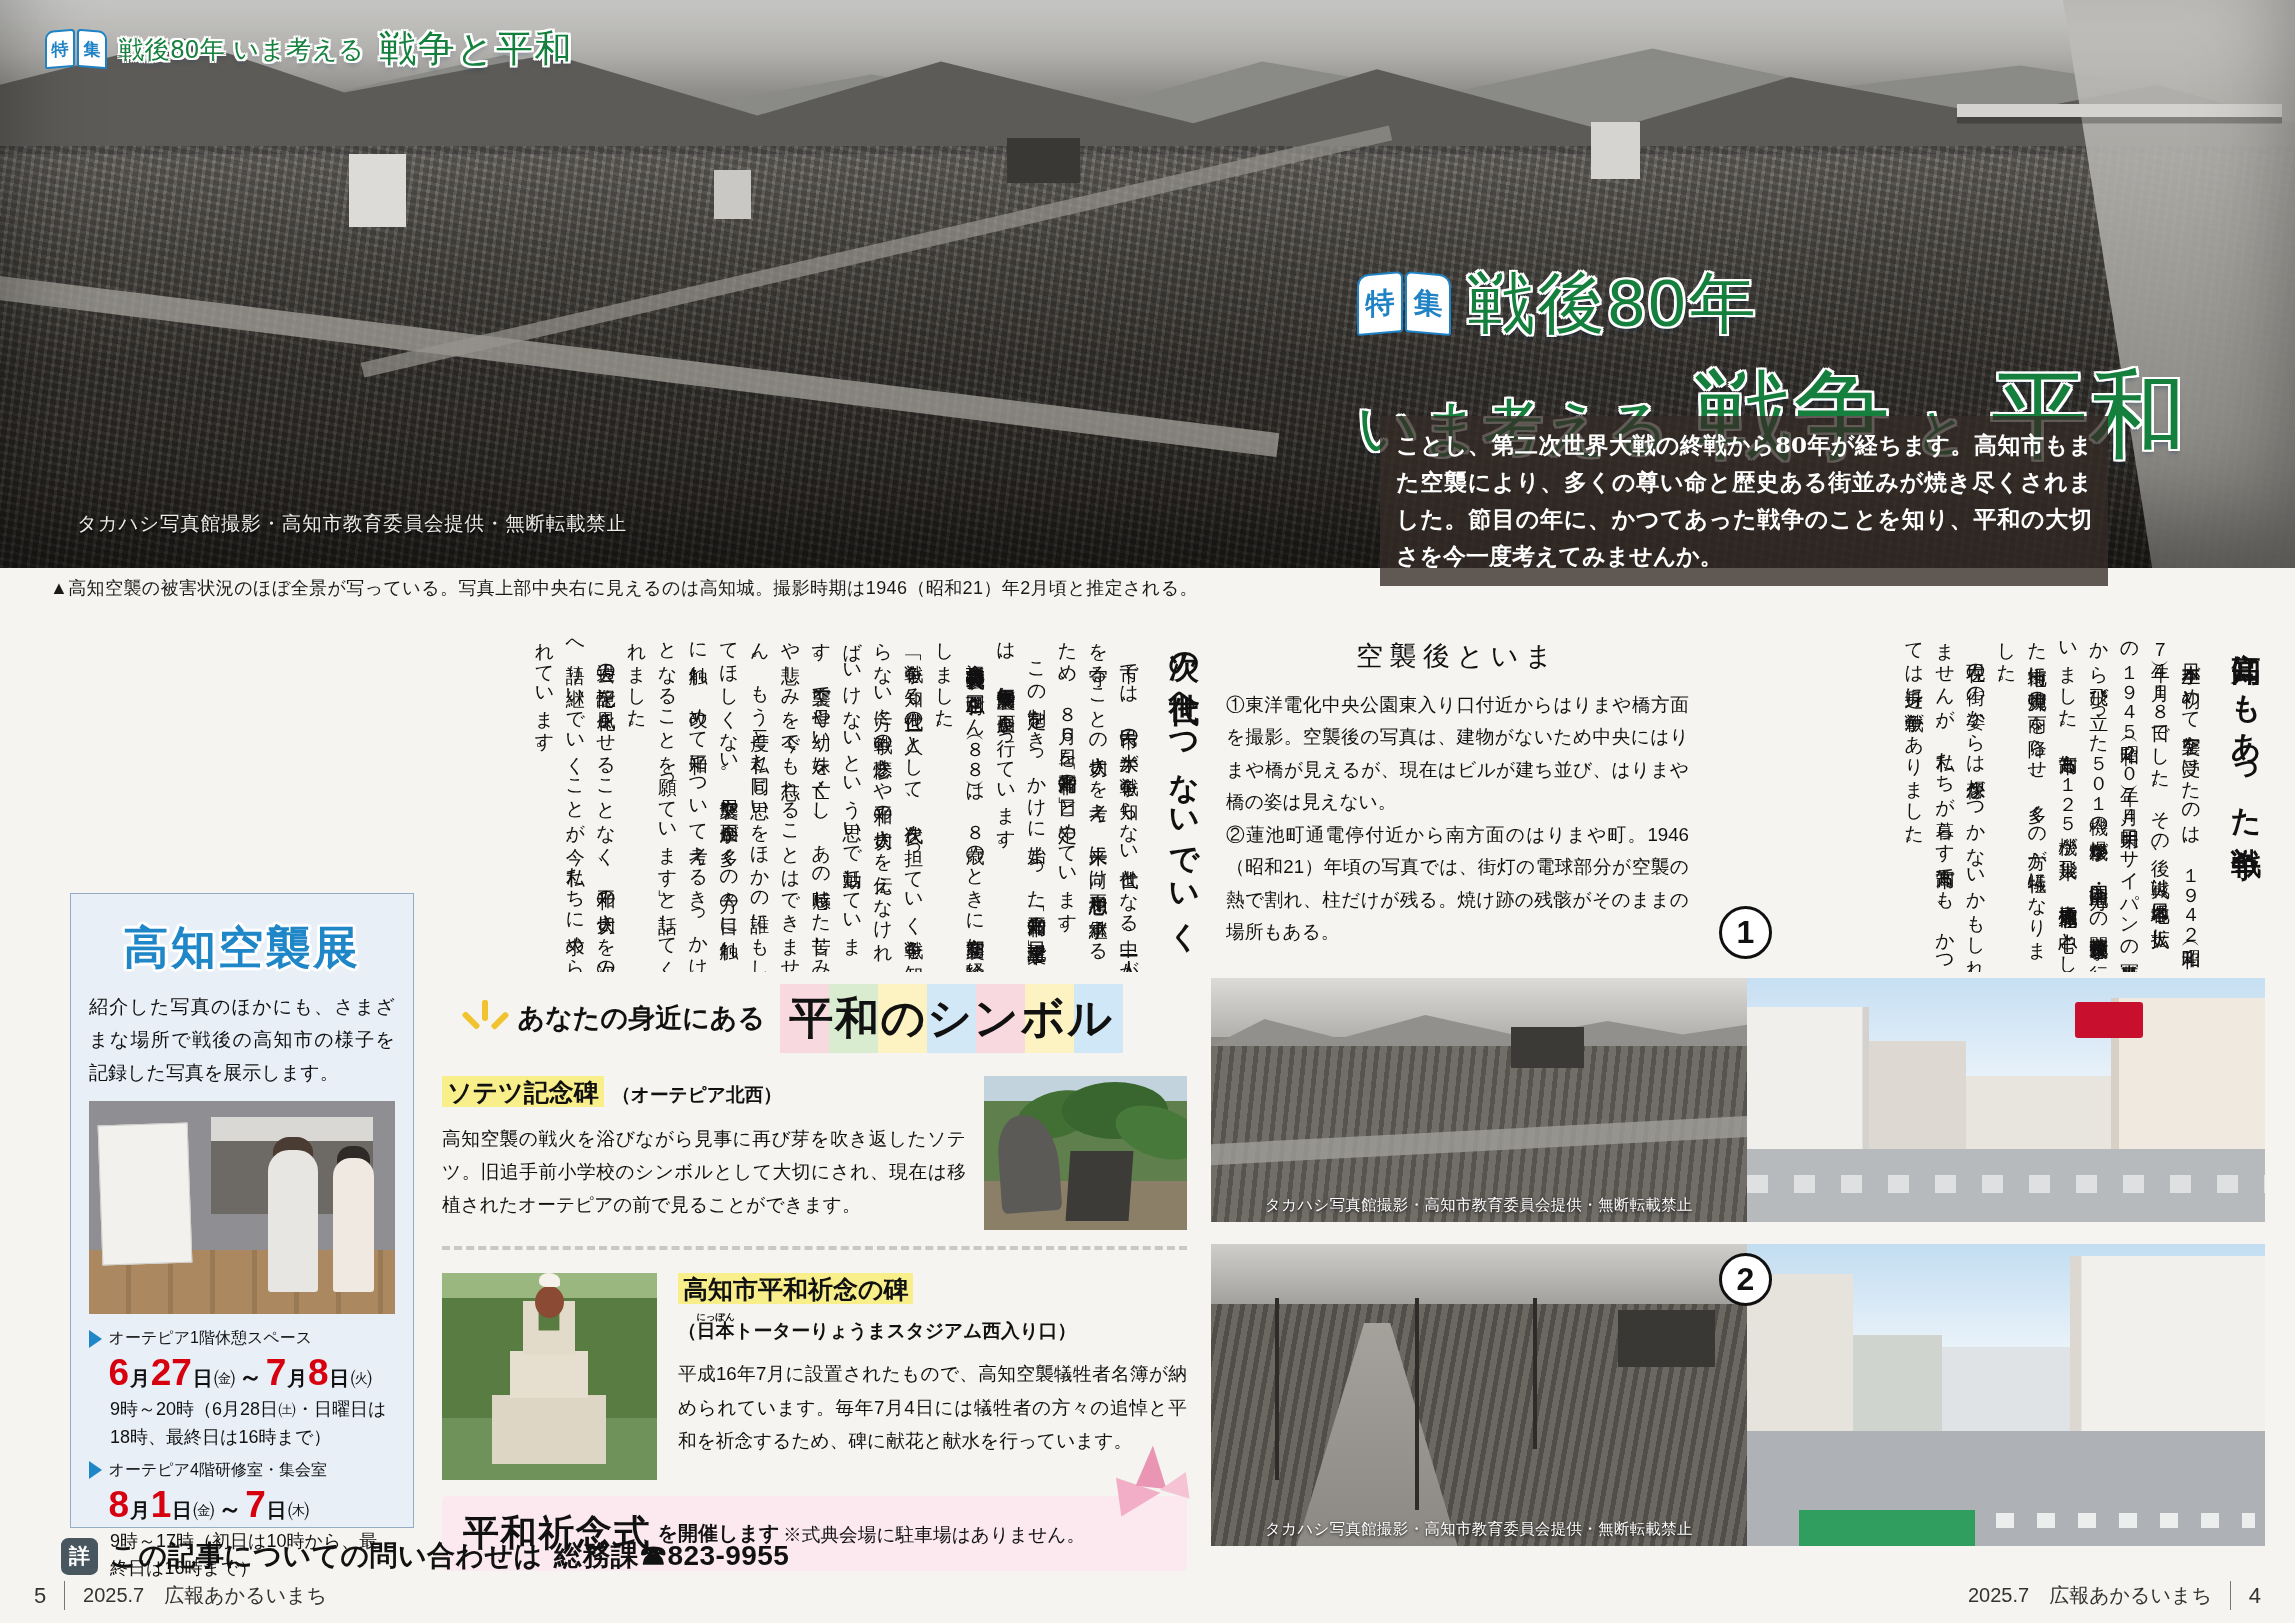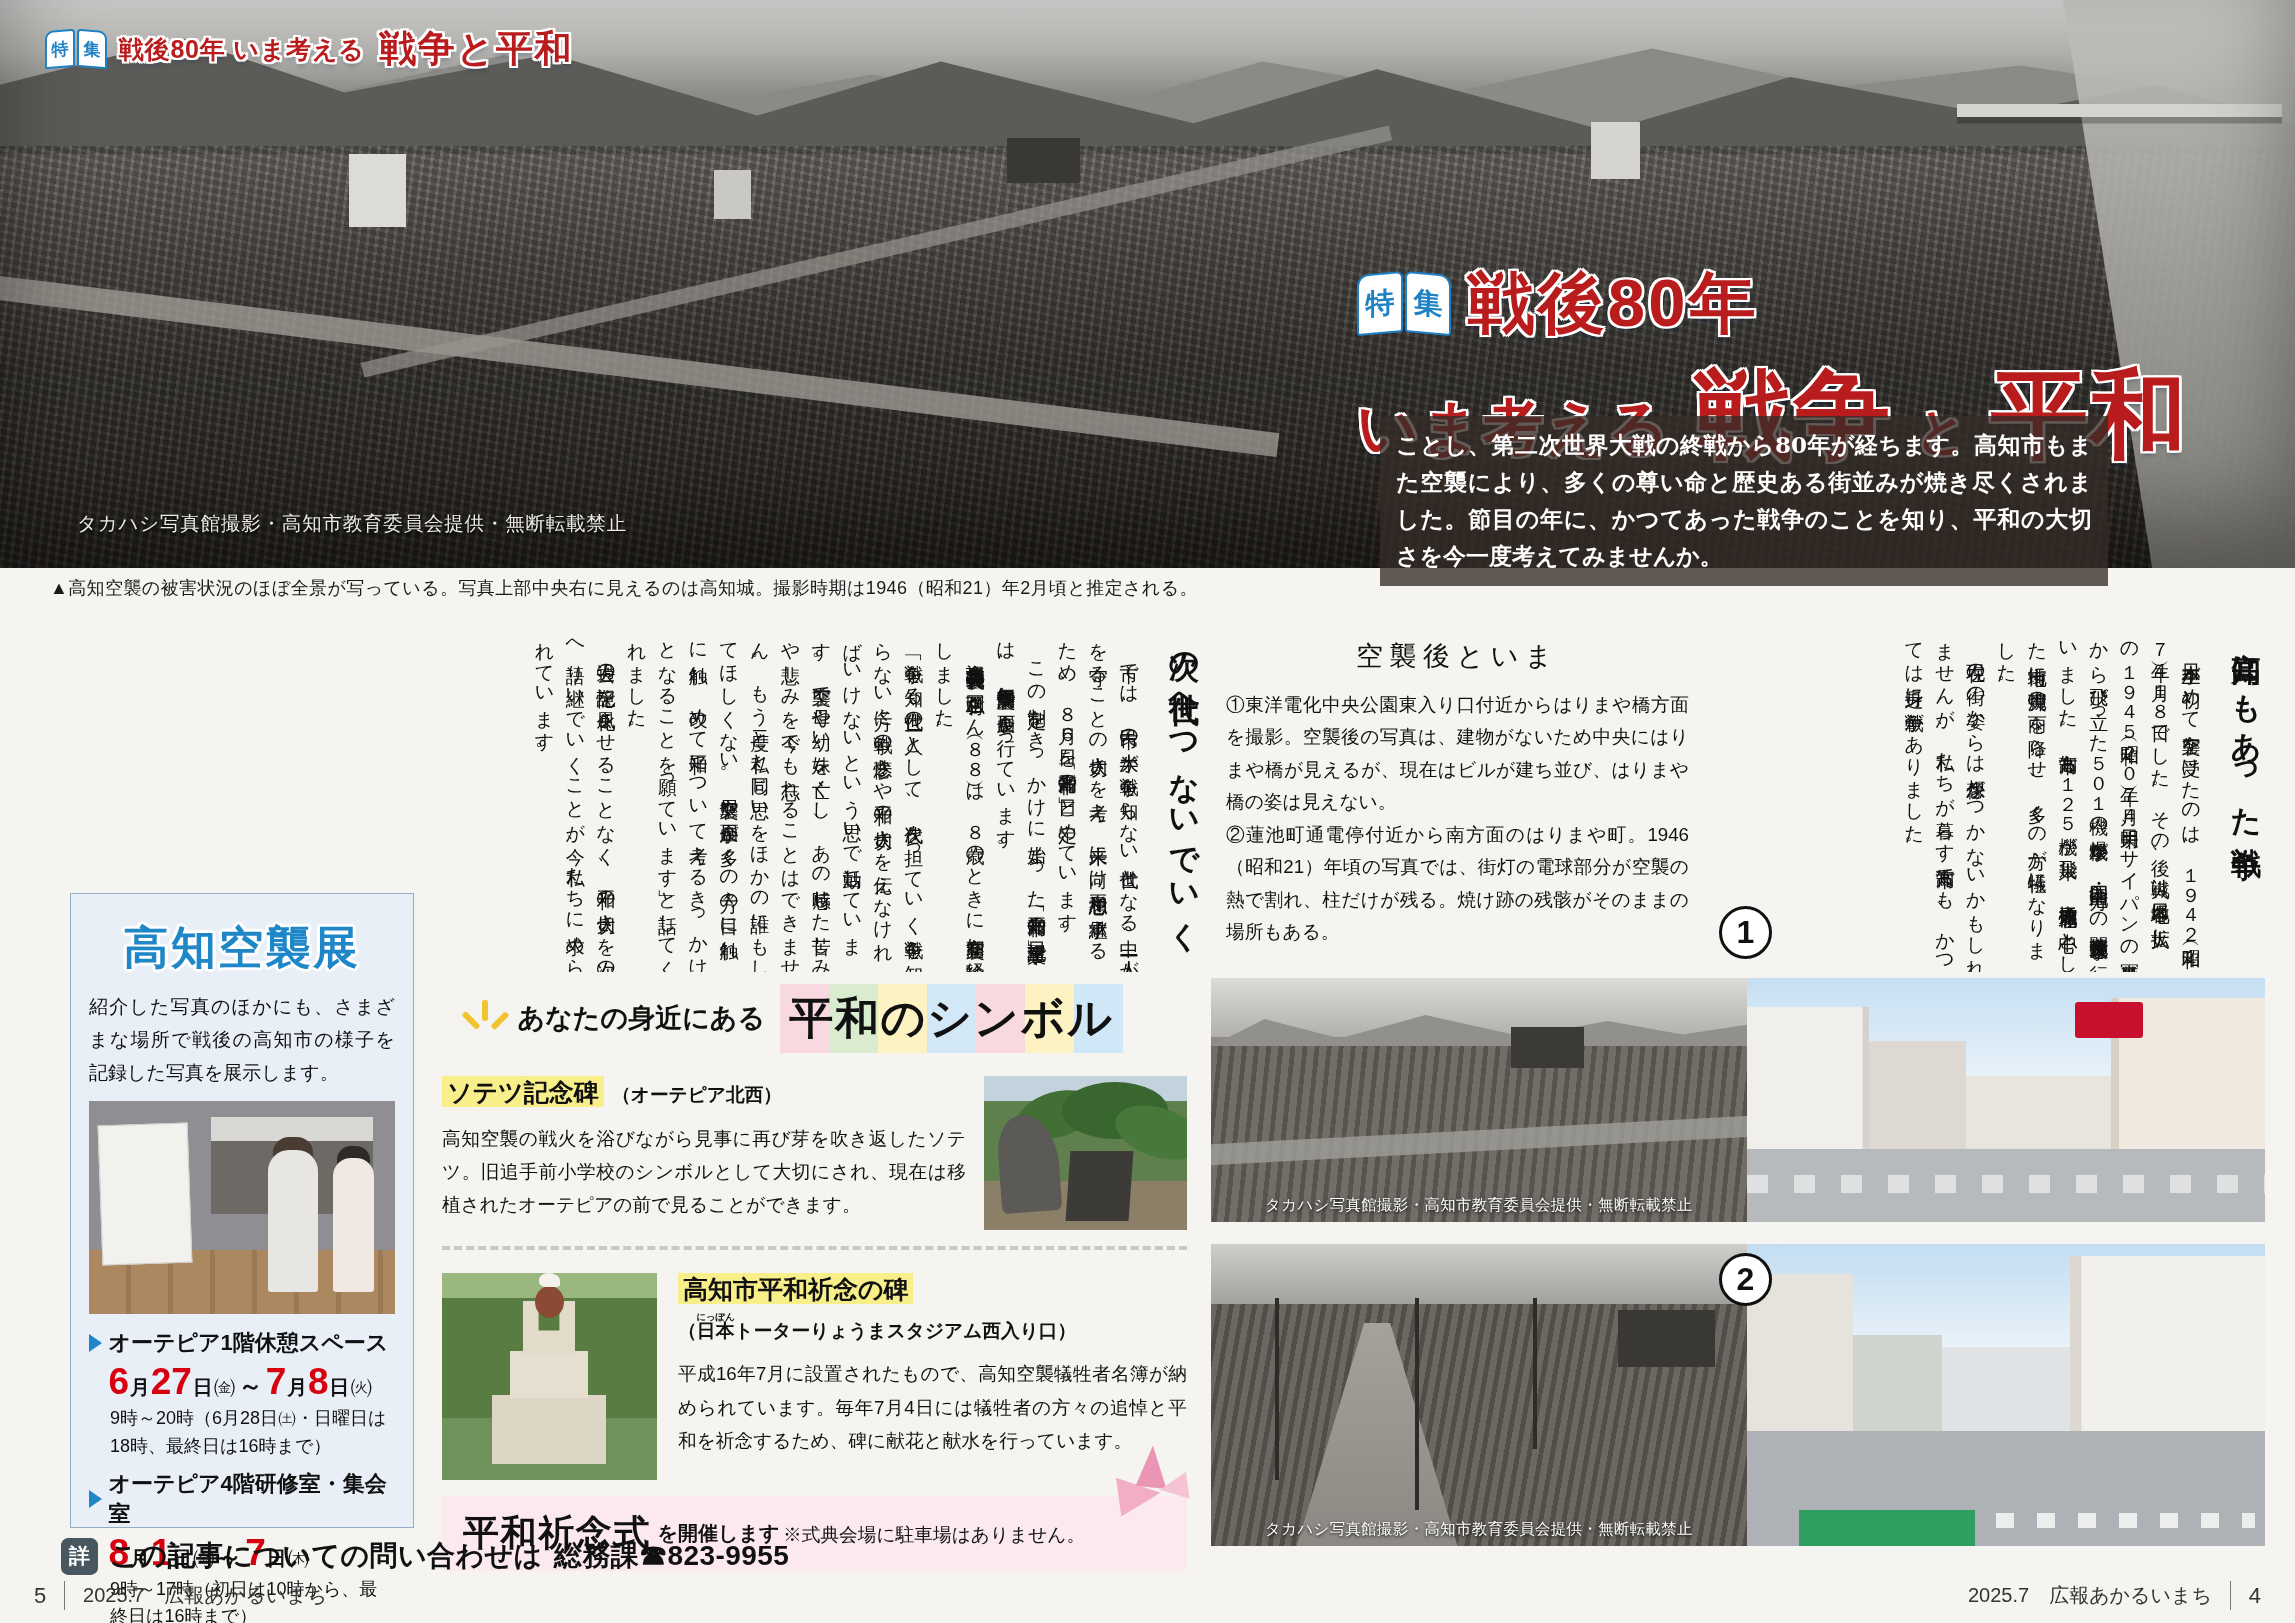--- a/index.html
+++ b/index.html
@@ -29,21 +29,21 @@
   .h-vig{left:0;top:0;width:100%;height:100%;box-shadow:inset 0 -49px 97px rgba(0,0,0,.35);}
 
   
   .corner-head{position:absolute;left:45px;top:24px;display:flex;align-items:center;gap:11.4px;z-index:6;}
   .book{display:flex;gap:2.4px;}
   .book .pg{background:#fff;border:2.4px solid #1e82c5;color:#1e82c5;font-weight:bold;
             display:flex;align-items:center;justify-content:center;}
   .book.small .pg{width:26px;height:34px;font-size:17px;border-radius:4px 8px 2.4px 2.4px;}
   .book.small .pg:first-child{transform:skewY(-5deg);border-radius:8px 4px 2.4px 2.4px;}
   .book.small .pg:last-child{transform:skewY(5deg);}
-  .outline-blue{color:#b91c1c;font-weight:bold;
+  .outline-blue{color:#15803d;font-weight:normal;
     text-shadow:-2.4px 0 #fff,2.4px 0 #fff,0 -2.4px #fff,0 2.4px #fff,-2.4px -2.4px #fff,2.4px 2.4px #fff,-2.4px 2.4px #fff,2.4px -2.4px #fff,0 4px 4.9px rgba(0,40,80,.35);}
   .corner-small{font-size:25px;letter-spacing:0.8px;}
   .corner-big{font-size:37px;letter-spacing:1.6px;margin-left:3.2px;}
 
   
   .hero-title{position:absolute;left:1357px;top:258px;z-index:6;}
   .ht-row1{display:flex;align-items:center;gap:16px;}
   .book.big .pg{width:42px;height:57px;font-size:29px;border-radius:6.5px 11.4px 3.2px 3.2px;}
   .book.big .pg:first-child{transform:skewY(-5deg);border-radius:11.4px 6.5px 3.2px 3.2px;}
   .book.big .pg:last-child{transform:skewY(5deg);}
@@ -79,21 +79,21 @@
     margin:3.2px 0 13px;}
   .exh-intro{font-size:19px;line-height:1.72;text-align:justify;}
   .exh-photo{position:relative;width:100%;height:213px;margin:11.4px 0 14.6px;overflow:hidden;background:#8f8e93;}
   .exh-photo div{position:absolute;}
   .xp-fl{left:0;bottom:0;width:100%;height:30%;background:repeating-linear-gradient(90deg,#ab885f 0 37px,#9a7a54 37px 42px);}
   .xp-pn{left:11.4px;top:23px;width:88px;height:138px;background:#f2f1ee;border:1.6px solid #cfcecb;transform:rotate(-2deg);}
   .xp-bw{left:122px;top:16px;width:162px;height:97px;background:linear-gradient(180deg,#d9d8d5 0 25%,#6d6a66 25% 100%);}
   .xp-p1{left:179px;top:49px;width:50px;height:142px;background:#e8e6e2;border-radius:21px 21px 3.2px 3.2px;box-shadow:0 -18px 0 -4.9px #4a3b33;}
   .xp-p2{left:244px;top:57px;width:41px;height:134px;background:#efe9e2;border-radius:18px 18px 3.2px 3.2px;box-shadow:0 -16px 0 -4px #2e2a28;}
   .venue{margin-top:8px;}
-  .v-name{font-size:22px;font-weight:bold;display:flex;align-items:center;gap:6.5px;}
+  .v-name{font-size:16px;font-weight:normal;display:flex;align-items:center;gap:6.5px;}
   .v-name::before{content:"";width:0;height:0;border-left:13px solid #1f86c8;border-top:9px solid transparent;border-bottom:9px solid transparent;flex:none;}
   .date-line{margin:3.2px 0 1.6px 19.5px;white-space:nowrap;}
   .dn{color:#d7000f;font-size:37px;font-weight:bold;}
   .du{font-size:20px;font-weight:bold;margin:0 0.8px;}
   .dw{font-size:22px;}
   .dsep{font-size:24px;font-weight:bold;margin:0 3.2px;}
   .v-time{font-size:18px;line-height:1.55;margin-left:21px;}
 
   
   .sym{position:absolute;left:442px;top:984px;width:745px;}

